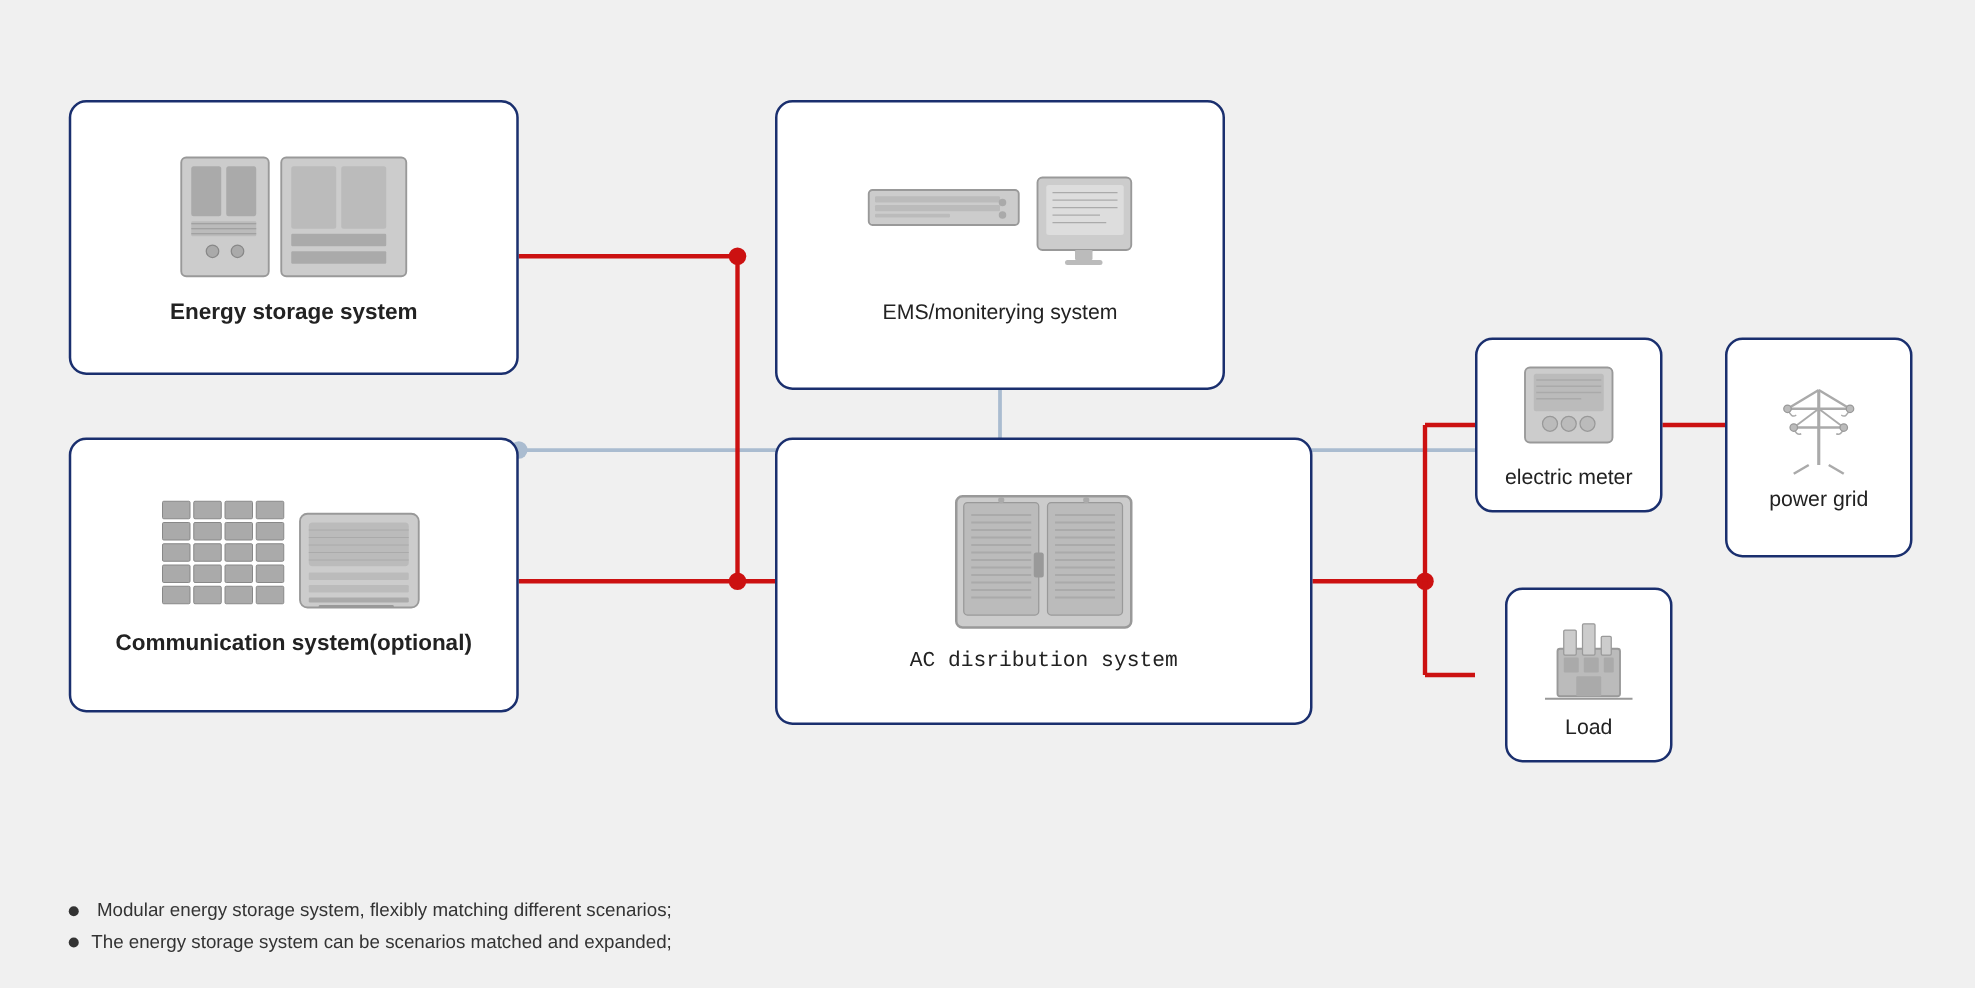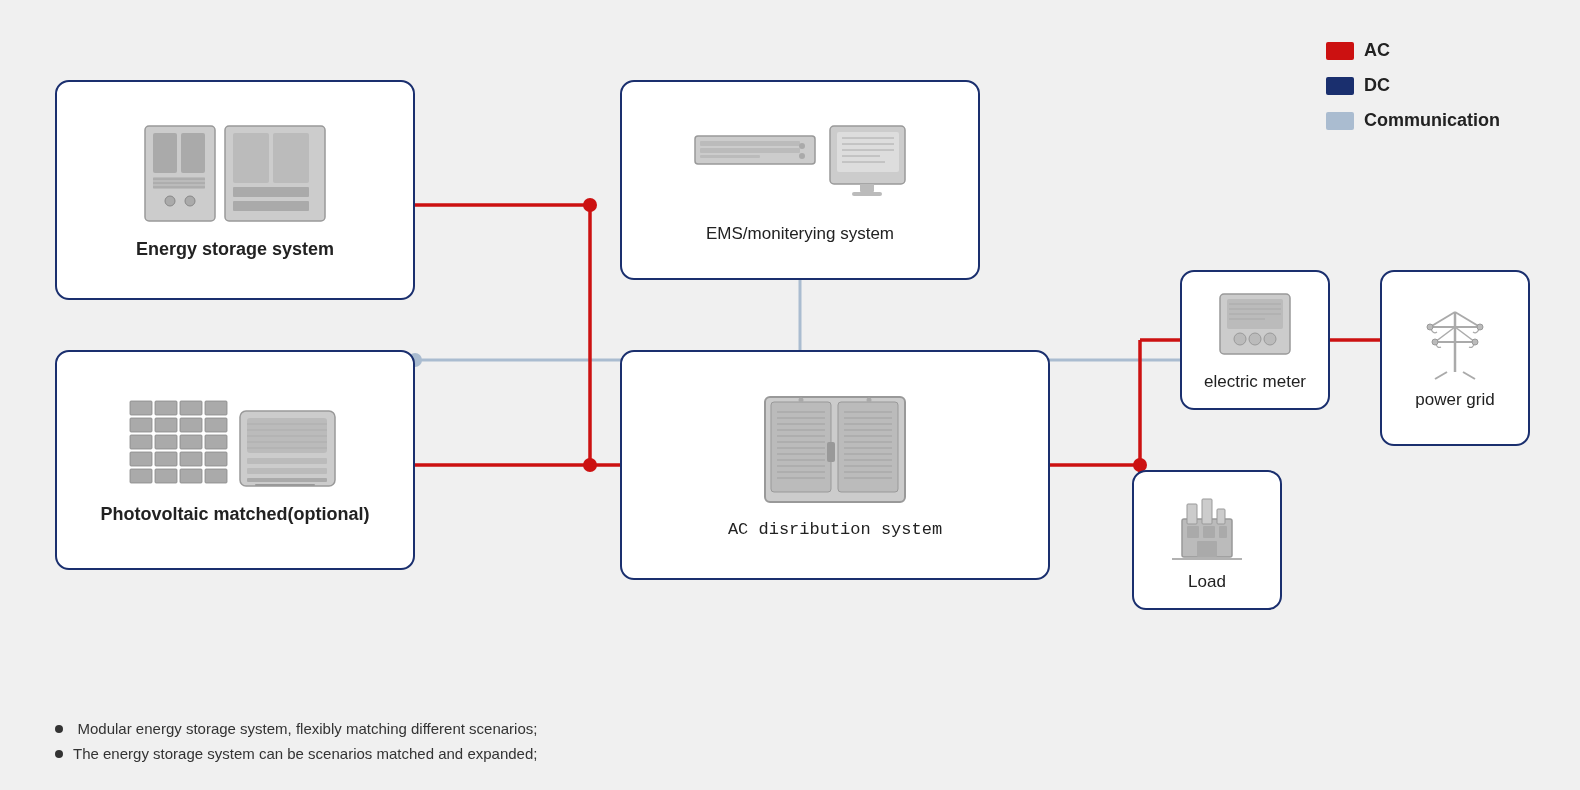--- a/index.html
+++ b/index.html
@@ -145,34 +145,20 @@
     <line x1="1140" y1="340" x2="1180" y2="340" stroke="#cc1111" stroke-width="3.5"></line>
     <line x1="1140" y1="340" x2="1140" y2="465" stroke="#cc1111" stroke-width="3.5"></line>
 
     <line x1="1330" y1="340" x2="1380" y2="340" stroke="#cc1111" stroke-width="3.5"></line>
 
     <line x1="1140" y1="465" x2="1140" y2="540" stroke="#cc1111" stroke-width="3.5"></line>
     <line x1="1140" y1="540" x2="1180" y2="540" stroke="#cc1111" stroke-width="3.5"></line>
 
   </svg>
 
-  <div class="legend">
-    <div class="legend-item">
-      <div class="legend-box legend-ac"></div>
-      <span class="legend-label">AC</span>
-    </div>
-    <div class="legend-item">
-      <div class="legend-box legend-dc"></div>
-      <span class="legend-label">DC</span>
-    </div>
-    <div class="legend-item">
-      <div class="legend-box legend-comm"></div>
-      <span class="legend-label">Communication</span>
-    </div>
-  </div>
 
   <div class="system-box" style="left:55px; top:80px; width:360px; height:220px;">
     <div class="icon-container">
       <svg width="200" height="110" viewBox="0 0 200 110">
 
         <rect x="10" y="5" width="70" height="95" rx="4" fill="#ccc" stroke="#999" stroke-width="1.5"></rect>
         <rect x="18" y="12" width="24" height="40" rx="2" fill="#aaa"></rect>
         <rect x="46" y="12" width="24" height="40" rx="2" fill="#aaa"></rect>
         <rect x="18" y="56" width="52" height="12" rx="1" fill="#bbb"></rect>
         <circle cx="35" cy="80" r="5" fill="#aaa" stroke="#888" stroke-width="1"></circle>
@@ -231,24 +217,24 @@
         <line x1="122" y1="40" x2="202" y2="40" stroke="#aaa" stroke-width="0.8"></line>
         <line x1="122" y1="46" x2="202" y2="46" stroke="#aaa" stroke-width="0.8"></line>
         <line x1="122" y1="52" x2="202" y2="52" stroke="#aaa" stroke-width="0.8"></line>
         <rect x="122" y="62" width="80" height="6" rx="1" fill="#bbb"></rect>
         <rect x="122" y="72" width="80" height="6" rx="1" fill="#bbb"></rect>
         <rect x="122" y="82" width="80" height="4" rx="1" fill="#aaa"></rect>
 
         <rect x="130" y="88" width="60" height="2" rx="1" fill="#999"></rect>
       </svg>
     </div>
-    <span class="box-label box-label-bold">Photovoltaic matched(optional)</span>
-  </div>
-
-  <div class="system-box" style="left:620px; top:80px; width:360px; height:200px;">
+    <span class="box-label box-label-bold">Communication system(optional)</span>
+  </div>
+
+  <div class="system-box" style="left:620px; top:80px; width:360px; height:232px;">
     <div class="icon-container">
       <svg width="220" height="100" viewBox="0 0 220 100">
 
         <rect x="5" y="20" width="120" height="28" rx="3" fill="#ccc" stroke="#999" stroke-width="1.5"></rect>
         <rect x="10" y="25" width="100" height="5" rx="1" fill="#bbb"></rect>
         <rect x="10" y="32" width="100" height="5" rx="1" fill="#bbb"></rect>
         <rect x="10" y="39" width="60" height="3" rx="1" fill="#bbb"></rect>
         <circle cx="112" cy="30" r="3" fill="#aaa"></circle>
         <circle cx="112" cy="40" r="3" fill="#aaa"></circle>
 
@@ -354,21 +340,21 @@
 
         <circle cx="15" cy="20" r="3" fill="#bbb" stroke="#999" stroke-width="1"></circle>
         <circle cx="65" cy="20" r="3" fill="#bbb" stroke="#999" stroke-width="1"></circle>
         <circle cx="20" cy="35" r="3" fill="#bbb" stroke="#999" stroke-width="1"></circle>
         <circle cx="60" cy="35" r="3" fill="#bbb" stroke="#999" stroke-width="1"></circle>
       </svg>
     </div>
     <span class="box-label">power grid</span>
   </div>
 
-  <div class="system-box" style="left:1132px; top:470px; width:150px; height:140px;">
+  <div class="system-box" style="left:1204px; top:470px; width:134px; height:140px;">
     <div class="icon-container">
       <svg width="80" height="75" viewBox="0 0 80 75">
 
         <rect x="15" y="30" width="50" height="38" rx="2" fill="#bbb" stroke="#999" stroke-width="1.5"></rect>
 
         <rect x="20" y="15" width="10" height="20" rx="1" fill="#ccc" stroke="#999" stroke-width="1"></rect>
         <rect x="35" y="10" width="10" height="25" rx="1" fill="#ccc" stroke="#999" stroke-width="1"></rect>
         <rect x="50" y="20" width="8" height="15" rx="1" fill="#ccc" stroke="#999" stroke-width="1"></rect>
 
         <rect x="20" y="37" width="12" height="12" rx="1" fill="#aaa"></rect>

